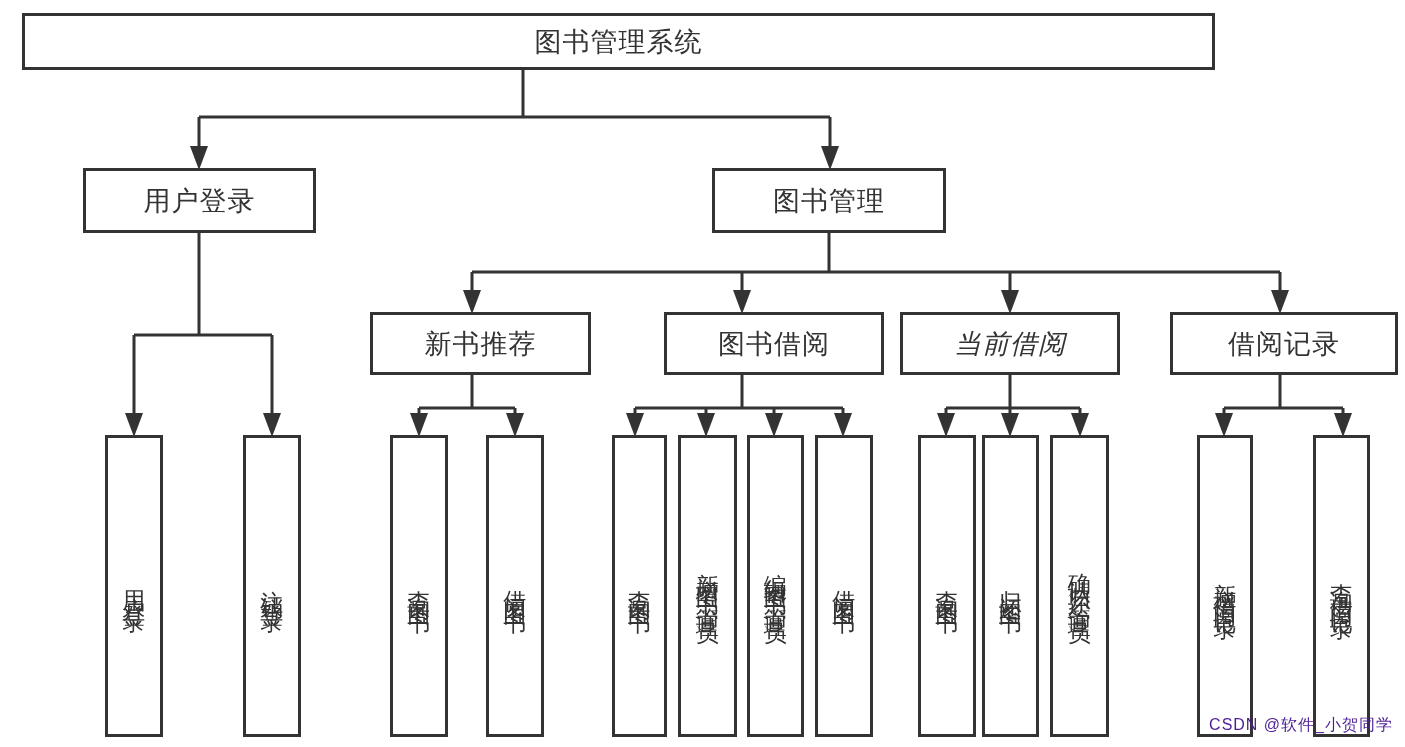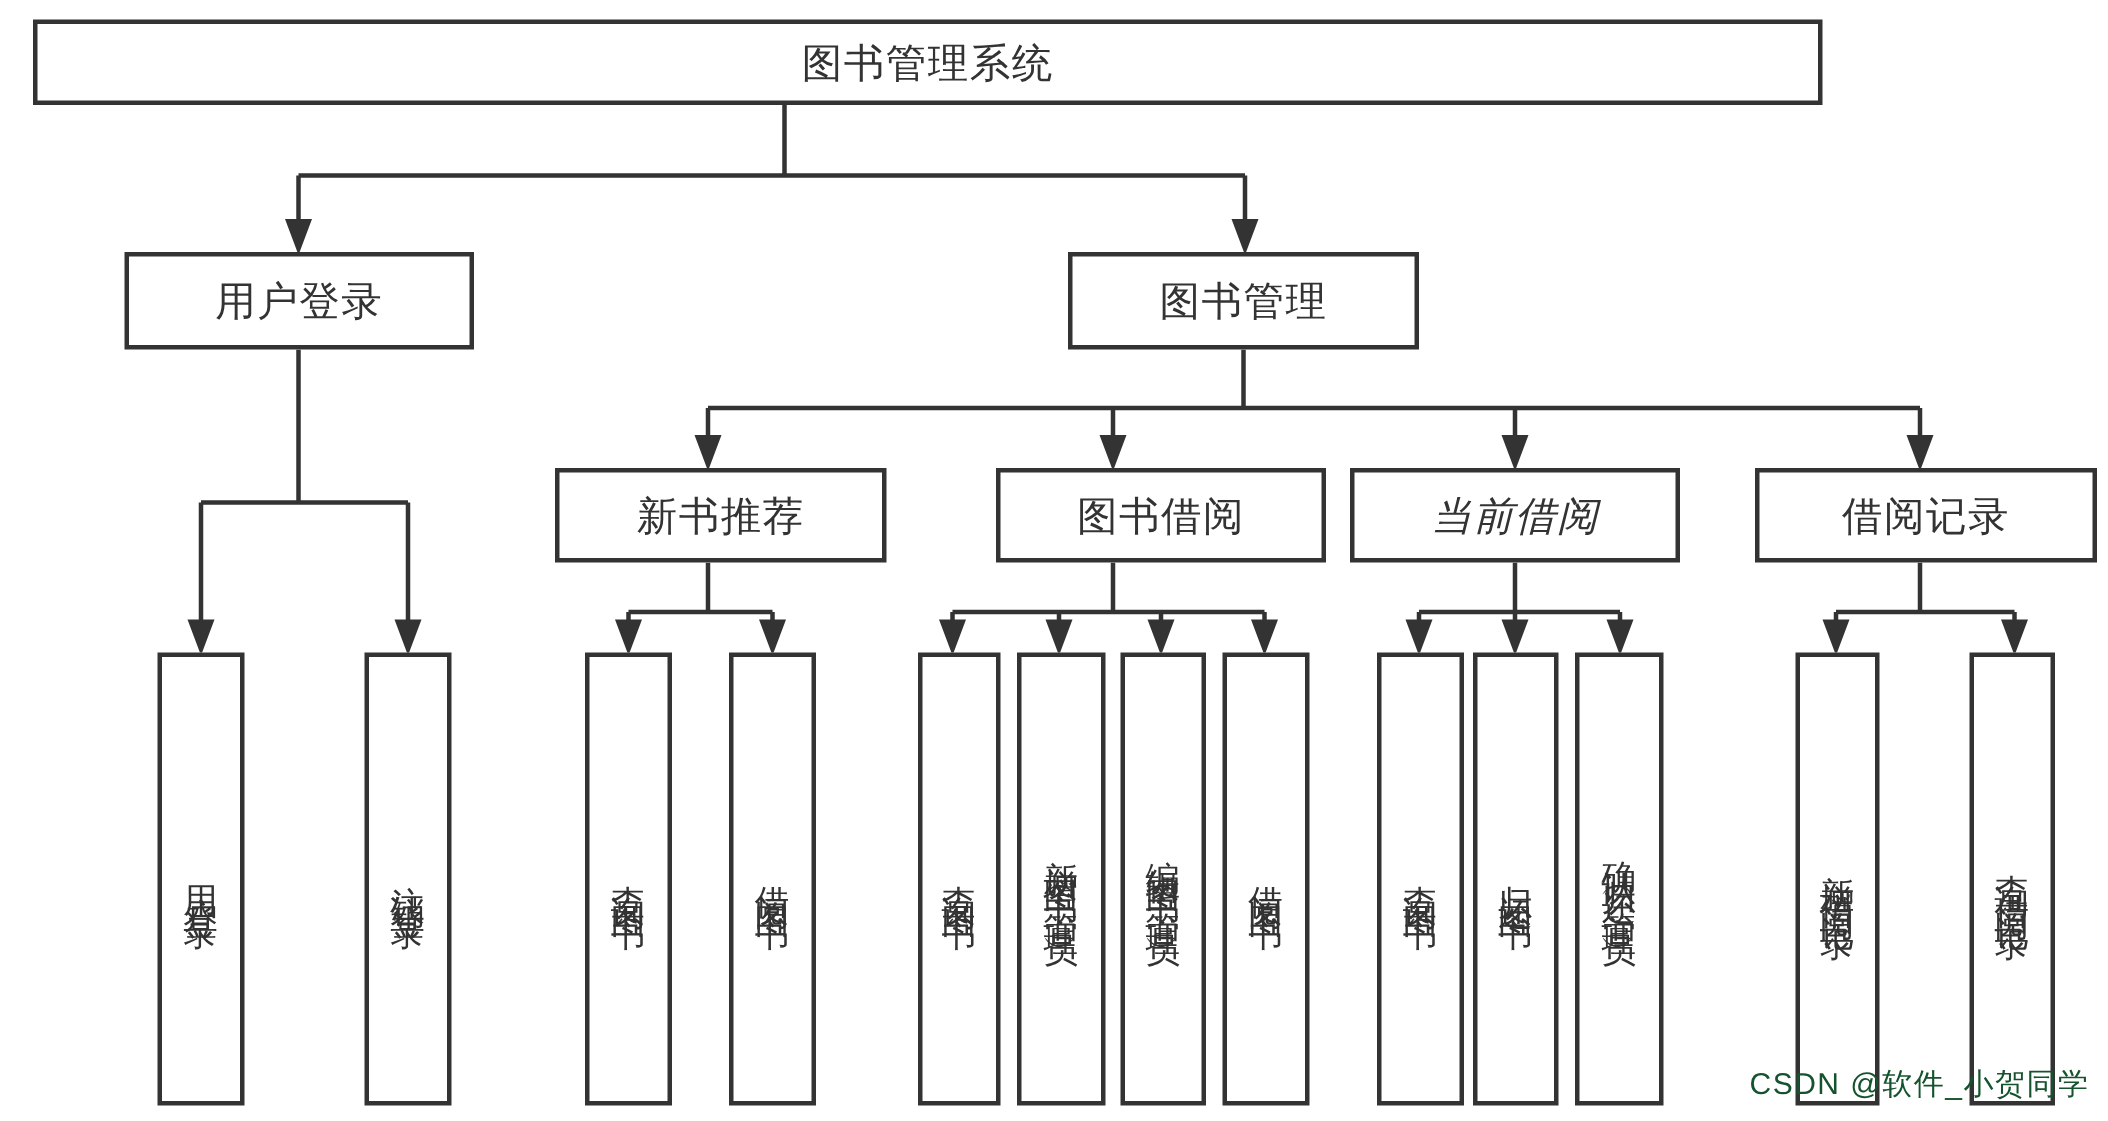--- a/index.html
+++ b/index.html
@@ -27,22 +27,22 @@
     writing-mode:vertical-rl;
     text-orientation:mixed;
     font-size:23px;
     letter-spacing:7px;
     line-height:1.15;
     white-space:nowrap;
   }
   .watermark{
     position:absolute;
     right:12px;bottom:11px;
-    font-size:20px;
-    color:#14532d;
+    font-size:16px;
+    color:#4c1d95;
     letter-spacing:1px;
     z-index:5;
     white-space:nowrap;
   }
 </style>
 </head>
 <body>
 
 <div class="canvas">
 

